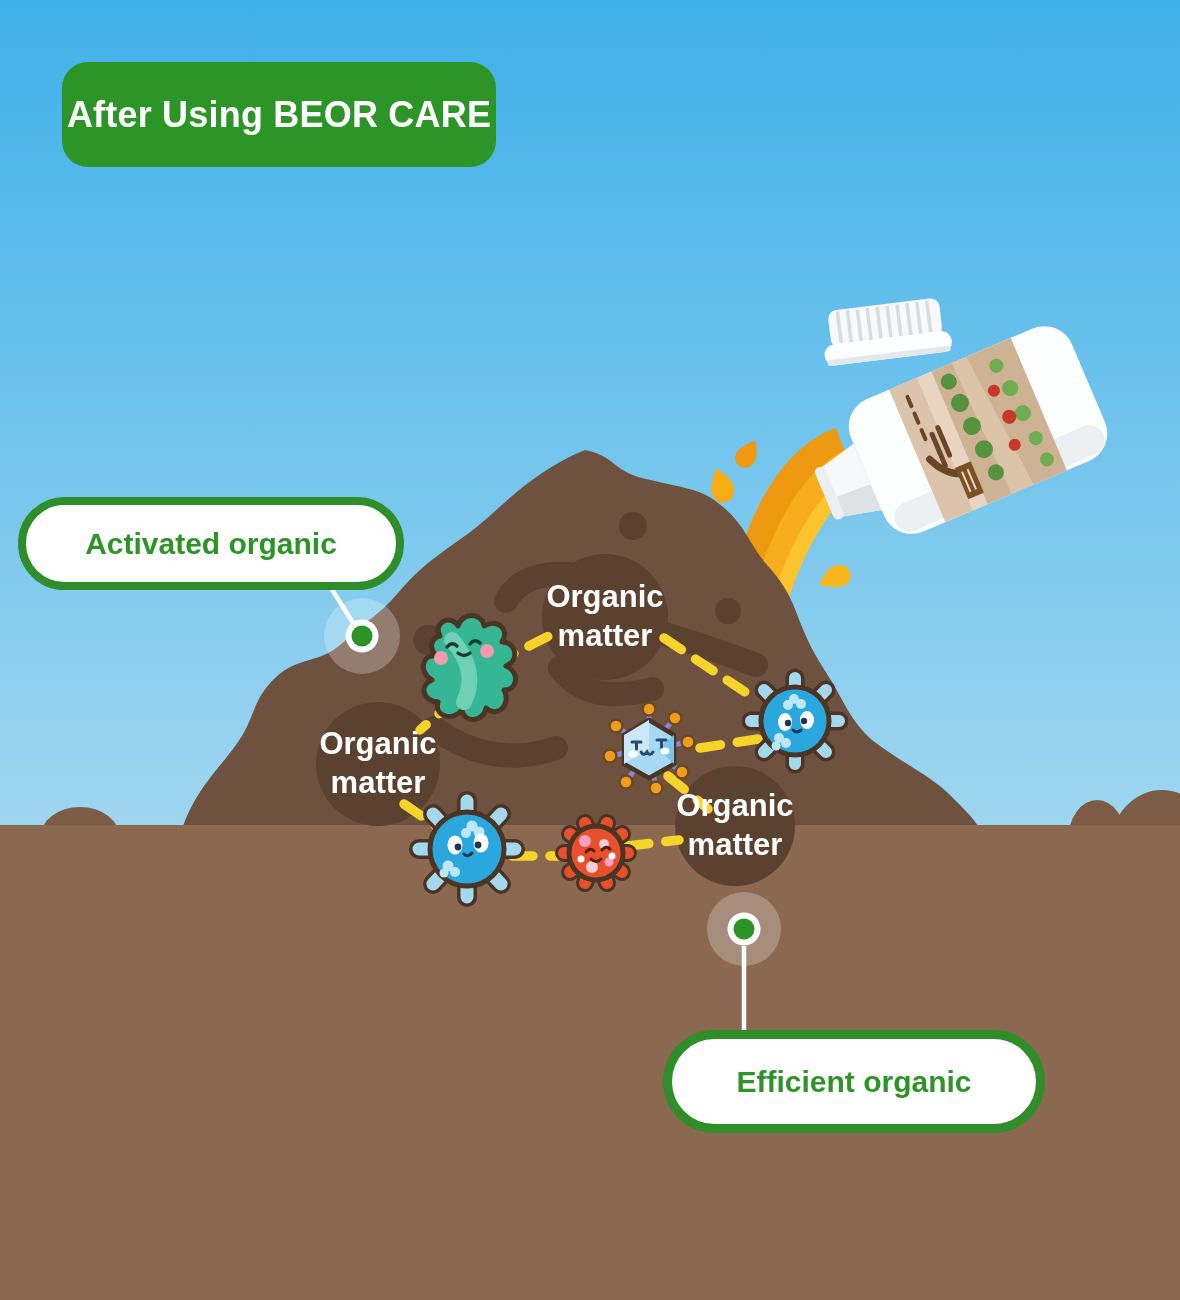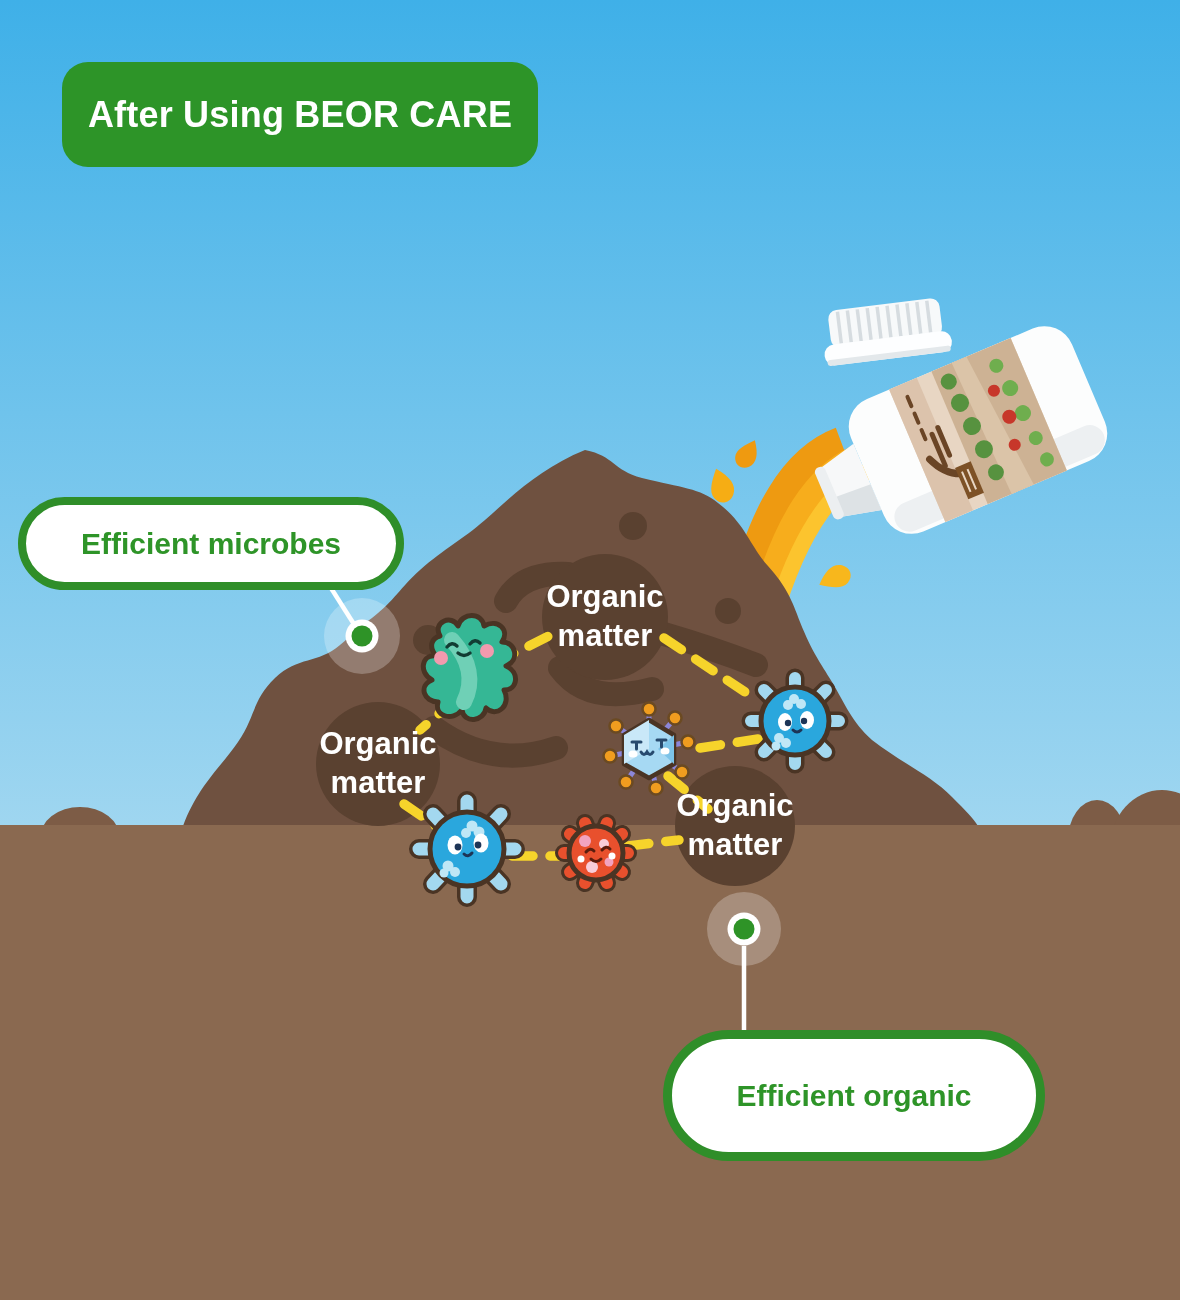--- a/index.html
+++ b/index.html
@@ -1,25 +1,25 @@
 <!DOCTYPE html>
 <html><head>
 <meta charset="utf-8">
 <style>
   html,body{margin:0;padding:0;}
   body{width:1180px;height:1300px;overflow:hidden;font-family:"Liberation Sans",sans-serif;}
   .stage{position:relative;width:1180px;height:1300px;background:#3fb0e8;}
   svg{position:absolute;left:0;top:0;}
   .pill{position:absolute;box-sizing:border-box;display:flex;align-items:center;justify-content:center;
         text-align:center;font-weight:bold;}
-  .banner{left:62px;top:62px;width:476px;height:105px;background:#2d9428;border-radius:26px;
+  .banner{left:62px;top:62px;width:434px;height:105px;background:#2d9428;border-radius:26px;
           color:#ffffff;font-size:36px;letter-spacing:0.2px;}
   .callout{background:#ffffff;color:#2e9428;font-size:30px;line-height:1.32;flex-direction:column;}
   .callout-activated{left:18px;top:497px;width:386px;height:93px;border:8px solid #2f8e29;border-radius:50px;}
-  .callout-efficient{left:663px;top:1030px;width:382px;height:131px;border:9px solid #2f8e29;border-radius:66px;}
+  .callout-efficient{left:663px;top:1030px;width:382px;height:103px;border:9px solid #2f8e29;border-radius:66px;}
   .om-text{font:bold 31px "Liberation Sans",sans-serif;fill:#ffffff;}
 </style>
 </head>
 <body>
 
 <div class="stage">
 <svg width="1180" height="1300" viewBox="0 0 1180 1300">
   <defs>
     <linearGradient id="sky" x1="0" y1="0" x2="0" y2="1">
       <stop offset="0" stop-color="#3fb0e8"></stop>
@@ -263,19 +263,19 @@
     <circle cx="744" cy="929" r="16.5" fill="#ffffff"></circle>
     <circle cx="744" cy="929" r="10.5" fill="#2e9327"></circle>
   </g>
 </svg>
 
 <div class="pill banner">
   <span>After Using BEOR CARE</span>
 </div>
 
 <div class="pill callout callout-activated">
-  <span>Efficient microbes</span>
+  <span>Activated organic</span>
 </div>
 
 <div class="pill callout callout-efficient">
   <span>Efficient organic</span>
 </div>
 </div>
 
 </body></html>

